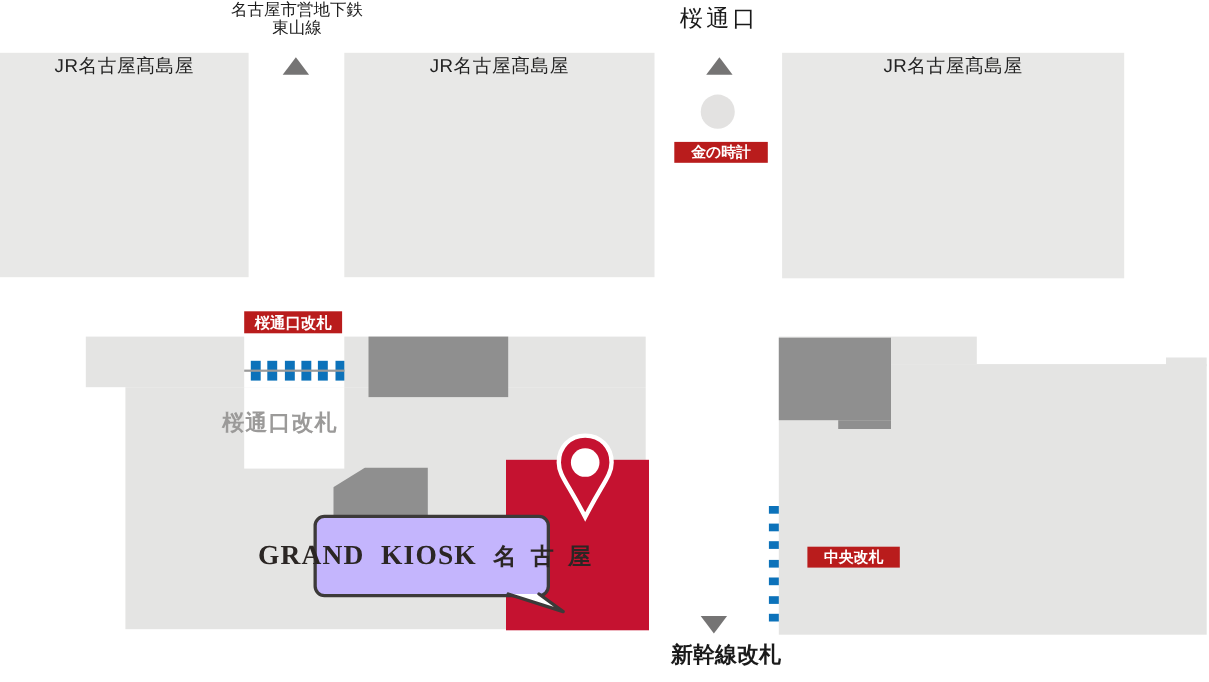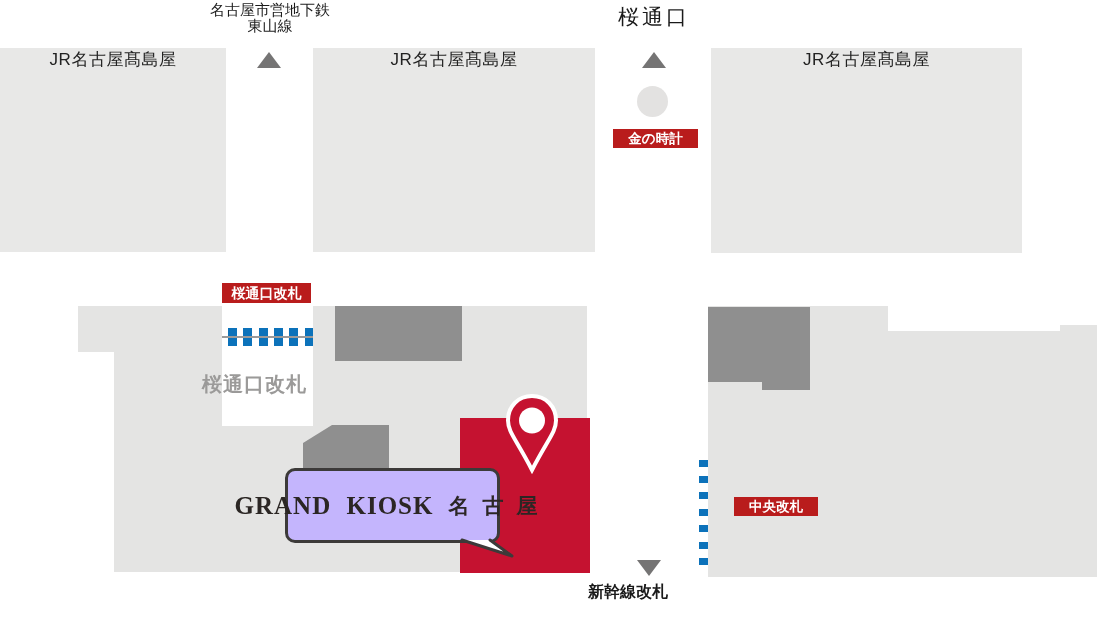--- a/index.html
+++ b/index.html
@@ -19,21 +19,21 @@
 
   
   .structure{background:#8f8f8f;}
 
   
   .tri-up{width:0;height:0;border-left:12px solid transparent;border-right:12px solid transparent;border-bottom:16px solid #757474;}
   .tri-down{width:0;height:0;border-left:12px solid transparent;border-right:12px solid transparent;border-top:16px solid #757474;}
   .subway{left:190px;top:2px;width:160px;text-align:center;font-size:15px;font-weight:normal;line-height:1.07;}
   .exit-title{left:594px;top:3px;width:120px;text-align:center;font-size:21px;font-weight:normal;letter-spacing:3px;}
   .zairai{left:202px;top:371px;font-size:20px;font-weight:bold;color:#9b9a99;letter-spacing:1px;}
-  .shinkansen{left:588px;top:582px;width:122px;text-align:left;font-size:16px;font-weight:bold;}
+  .shinkansen{left:588px;top:582px;width:122px;text-align:right;font-size:20px;font-weight:bold;}
 
   
   .tag{background:#b91c1c;color:#ffffff;font-weight:bold;text-align:center;}
   .tag.gold{left:613px;top:129px;width:85px;height:19px;font-size:13.5px;line-height:19px;}
   .tag.sakura{left:222px;top:283px;width:89px;height:20px;font-size:14px;line-height:20px;}
   .tag.chuo{left:734px;top:497px;width:84px;height:19px;font-size:13.5px;line-height:19px;}
 
   
   .clock{left:637px;top:86px;width:31px;height:31px;border-radius:50%;background:#e3e2e1;}
 

